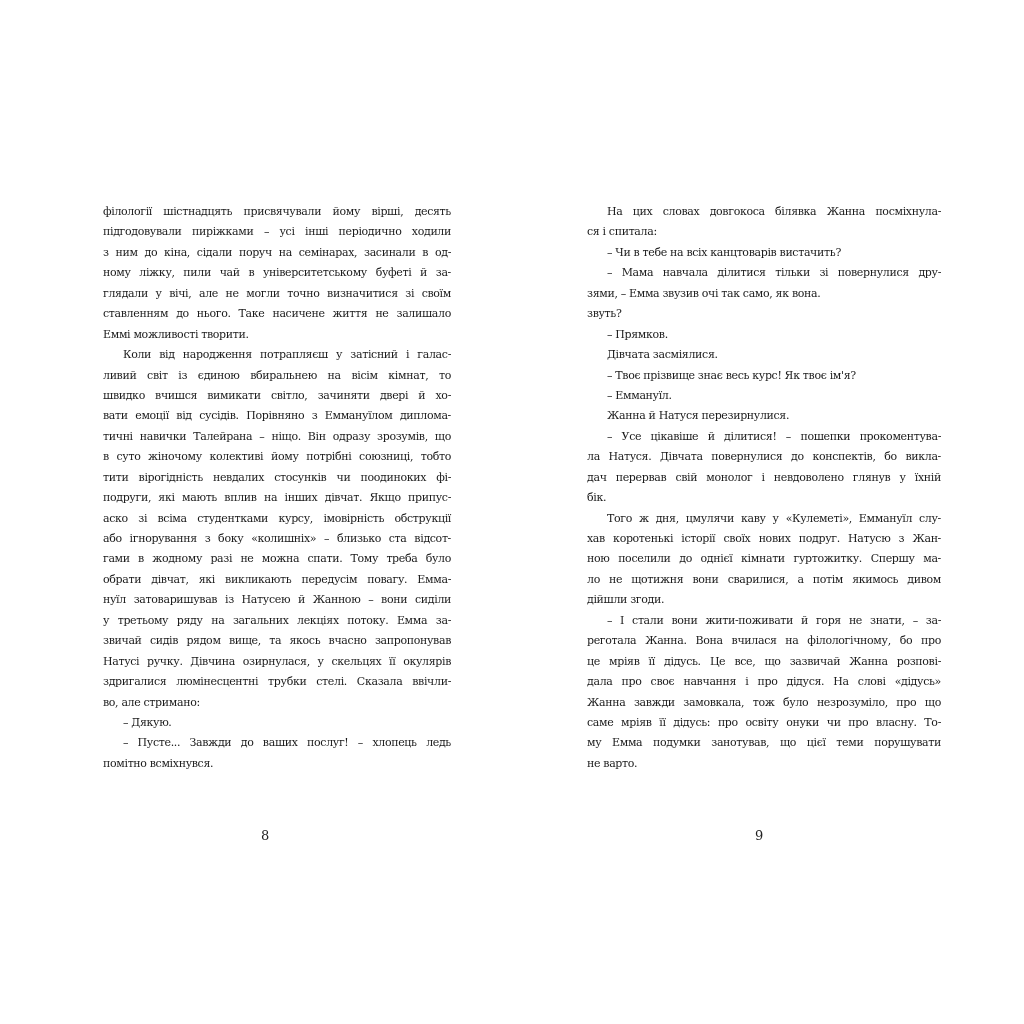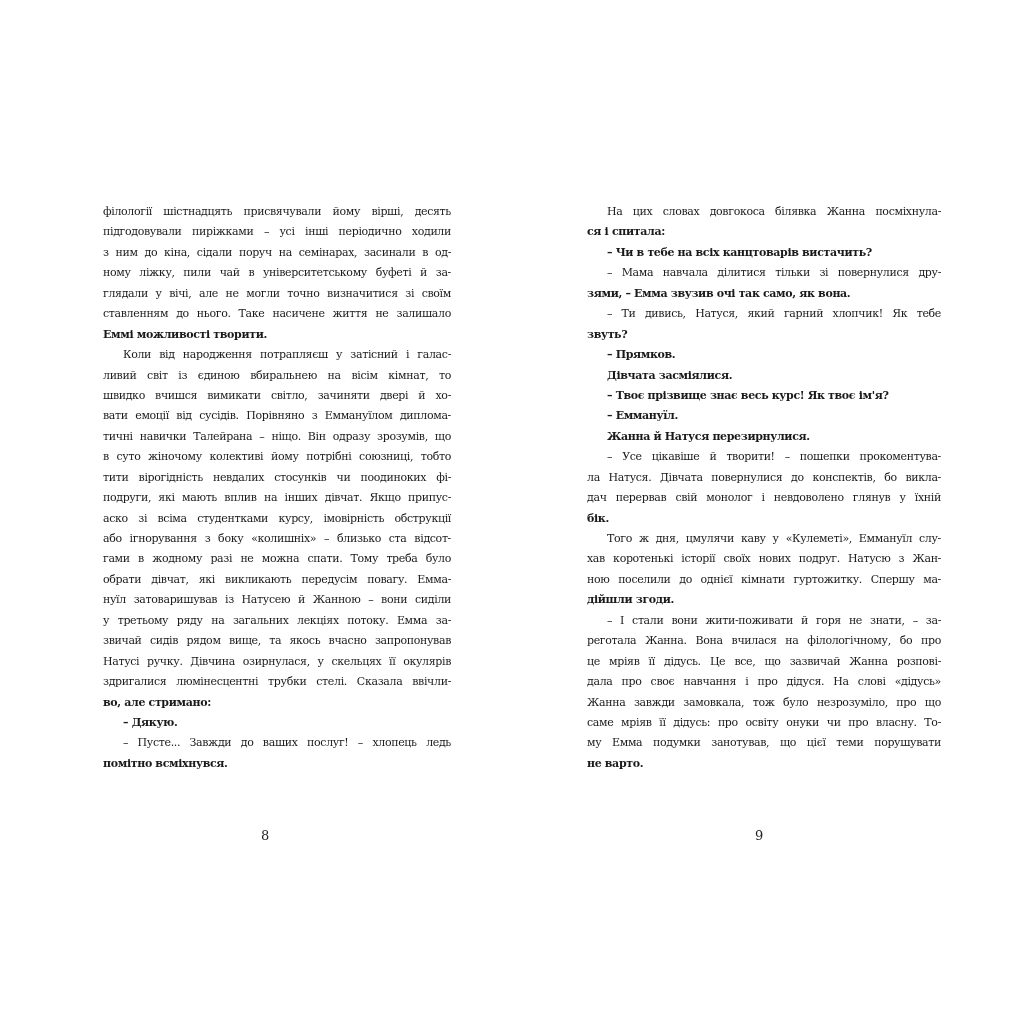--- a/index.html
+++ b/index.html
@@ -33,21 +33,20 @@
       line-height: 20.45px;
       font-size: 11px;
       white-space: nowrap;
       text-align: justify;
       text-align-last: justify;
       letter-spacing: -0.35px;
       margin-left: 20px;
     }
     .line.last {
       text-align-last: left;
-      font-weight: bold;
     }
     .line.indent {
       padding-left: 20px;
     }
     .page-number {
       position: absolute;
       top: 828px;
       font-size: 13px;
       line-height: 16px;
       color: #222;
@@ -88,34 +87,34 @@
     <span class="line indent last">– Дякую.</span>
     <span class="line indent">– Пусте... Завжди до ваших послуг! – хлопець ледь</span>
     <span class="line last">помітно всміхнувся.</span>
   </div>
 <div class="page right" id="right-page">
     <span class="line indent">На цих словах довгокоса білявка Жанна посміхнула-</span>
     <span class="line last">ся і спитала:</span>
     <span class="line indent last">– Чи в тебе на всіх канцтоварів вистачить?</span>
     <span class="line indent">– Мама навчала ділитися тільки зі повернулися дру-</span>
     <span class="line last">зями, – Емма звузив очі так само, як вона.</span>
-    <span class="line indent">– Ти дивись, Натуся, який гарний хлопчик! Як тебе</span>
     <span class="line last">звуть?</span>
     <span class="line indent last">– Прямков.</span>
     <span class="line indent last">Дівчата засміялися.</span>
     <span class="line indent last">– Твоє прізвище знає весь курс! Як твоє ім'я?</span>
     <span class="line indent last">– Еммануїл.</span>
     <span class="line indent last">Жанна й Натуся перезирнулися.</span>
-    <span class="line indent">– Усе цікавіше й творити! – пошепки прокоментува-</span>
+    <span class="line indent">– Усе цікавіше й ділитися! – пошепки прокоментува-</span>
     <span class="line">ла Натуся. Дівчата повернулися до конспектів, бо викла-</span>
     <span class="line">дач перервав свій монолог і невдоволено глянув у їхній</span>
     <span class="line last">бік.</span>
     <span class="line indent">Того ж дня, цмулячи каву у «Кулеметі», Еммануїл слу-</span>
     <span class="line">хав коротенькі історії своїх нових подруг. Натусю з Жан-</span>
     <span class="line">ною поселили до однієї кімнати гуртожитку. Спершу ма-</span>
+    <span class="line">ло не щотижня вони сварилися, а потім якимось дивом</span>
     <span class="line last">дійшли згоди.</span>
     <span class="line indent">– І стали вони жити-поживати й горя не знати, – за-</span>
     <span class="line">реготала Жанна. Вона вчилася на філологічному, бо про</span>
     <span class="line">це мріяв її дідусь. Це все, що зазвичай Жанна розпові-</span>
     <span class="line">дала про своє навчання і про дідуся. На слові «дідусь»</span>
     <span class="line">Жанна завжди замовкала, тож було незрозуміло, про що</span>
     <span class="line">саме мріяв її дідусь: про освіту онуки чи про власну. То-</span>
     <span class="line">му Емма подумки занотував, що цієї теми порушувати</span>
     <span class="line last">не варто.</span>
   </div>

